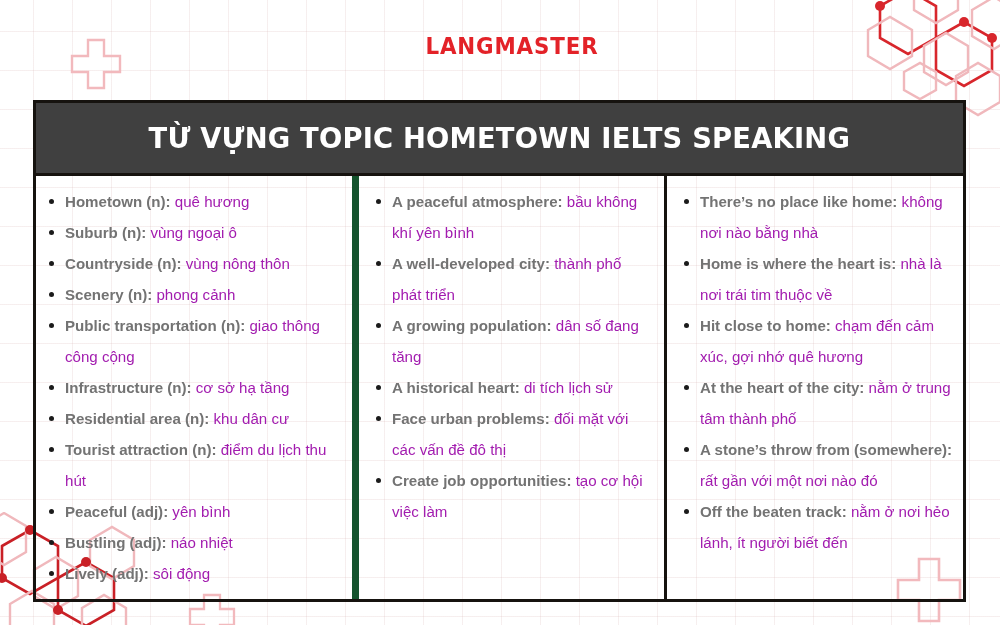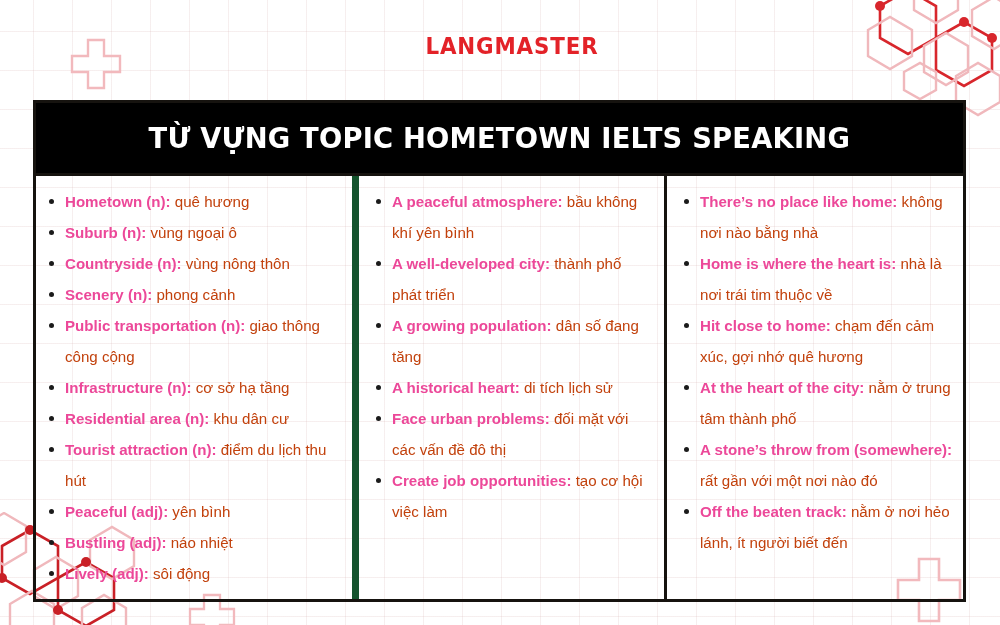--- a/index.html
+++ b/index.html
@@ -68,21 +68,21 @@
     width: 933px;
     height: 502px;
     border: 3px solid #16130f;
     background: transparent;
     z-index: 2;
     display: flex;
     flex-direction: column;
   }
 
   #card-header {
-    background: #000000;
+    background: #404040;
     height: 73px;
     flex: 0 0 73px;
     display: flex;
     align-items: center;
     justify-content: center;
     border-bottom: 3px solid #16130f;
   }
 
   #card-title {
     color: #ffffff;
@@ -131,25 +131,25 @@
     left: 3px;
     top: 13px;
     width: 5px;
     height: 5px;
     border-radius: 50%;
     background: #1b1b1b;
   }
 
   .term {
     font-weight: 700;
-    color: #ec4899;
+    color: #737373;
   }
   .meaning {
     font-weight: 400;
-    color: #c2410c;
+    color: #a21caf;
     text-align: right;
   }
 </style>
 </head>
 <body>
 
 <div id="page-bg"></div>
 
 <svg class="deco" id="deco-hex-tr" width="170" height="135" viewBox="0 0 170 135">
   <g fill="none" stroke="#D8262C" stroke-width="2.6">

